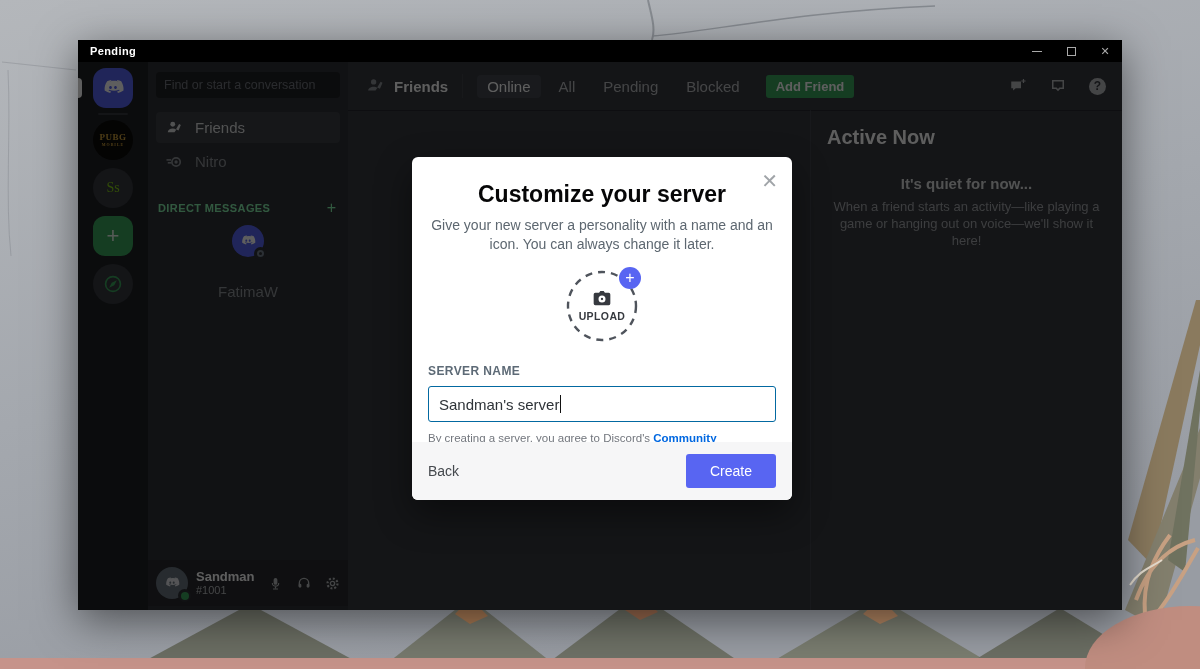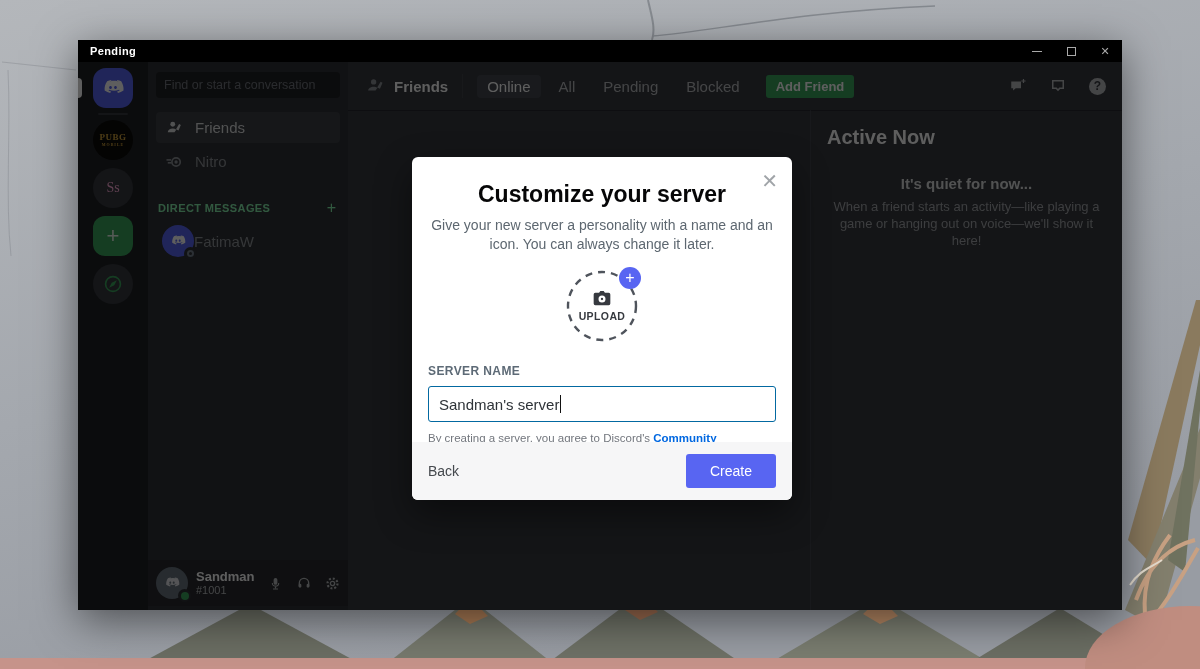--- a/index.html
+++ b/index.html
@@ -24,39 +24,39 @@
   
   .rail { width:70px; background:#202225; position:relative; display:flex; flex-direction:column; align-items:center; padding-top:6px; flex:none; }
   .rail-pill { position:absolute; left:0; top:16px; width:4px; height:20px; background:#fff; border-radius:0 4px 4px 0; }
   .rail-item { width:40px; height:40px; flex:none; display:flex; align-items:center; justify-content:center; cursor:pointer; }
   .home-btn { background:#5865f2; border-radius:13px; color:#fff; }
   .rail-sep { width:30px; height:2px; background:#36393f; border-radius:1px; margin:5px 0; }
   .srv { border-radius:50%; margin-bottom:8px;font-family:Liberation Serif, serif; }
   .srv-pubg { background:#0b0b09; flex-direction:column; }
   .pubg-t1 { color:#d2a33c; font-size:9px; font-weight:800; letter-spacing:.5px; line-height:9px; }
   .pubg-t2 { color:#d2a33c; font-size:4px; font-weight:700; letter-spacing:1px; line-height:6px; }
-  .srv-ss { background:#36393f; color:#f9a8d4; font-size:14px; }
+  .srv-ss { background:#36393f; color:#84cc16; font-size:14px; }
   .add-btn { background:#3ba55d; border-radius:12px; margin-bottom:8px; color:#e4f3e9; font-size:22px; font-weight:300; line-height:1; }
   .srv-explore { background:#36393f; color:#3ba55d; }
 
   
   .sidebar { width:200px; background:#2f3136; position:relative; flex:none; }
   .search-wrap { padding:10px 8px 14px; }
   .search-input { width:100%; height:26px; background:#202225; border:none; border-radius:4px;
                   color:#dcddde; font-size:12.5px; padding:0 8px; font-family:inherit; }
   .search-input::placeholder { color:#72767d; }
   .nav-item { margin:0 8px 3px; height:31px; border-radius:4px; display:flex; align-items:center; padding:0 8px; gap:11px;
               color:#8e9297; font-size:15px; cursor:pointer; }
   .nav-item.active { background:#3c3f45; color:#dcddde; }
   .nav-item svg { flex:none; }
   .dm-header { margin-top:22px; padding:0 8px 0 10px; display:flex; align-items:center; color:#86efac; }
   .dm-header .dm-title { flex:1; font-size:11px; font-weight:bold; letter-spacing:.4px; }
   .dm-header .dm-add { font-size:16px; font-weight:300; cursor:pointer; padding:0 4px; }
-  .dm-item { margin:8px 8px 0; height:32px; border-radius:4px; display:flex; align-items:center; padding:0 6px; gap:0;
-             color:#8e9297; font-size:15px; cursor:pointer; }
+  .dm-item { margin:8px 8px 0; height:32px; border-radius:4px; display:flex; align-items:center; padding:0 6px; gap:26px;
+             color:#8e9297; font-size:15px; cursor:pointer;flex-direction:column; }
   .avatar { width:32px; height:32px; border-radius:50%; position:relative; flex:none;
             display:flex; align-items:center; justify-content:center; }
   .avatar-blurple { background:#5865f2; color:#fff; }
   .avatar-gray { background:#6a7480; color:#e3e5e8; }
   .status-dot { position:absolute; right:-3px; bottom:-3px; width:13px; height:13px; border-radius:50%;
                 background:#2f3136; display:flex; align-items:center; justify-content:center; }
   .status-offline-ring { width:7px; height:7px; border:2px solid #747f8d; border-radius:50%; }
   .status-online { width:8px; height:8px; background:#3ba55d; border-radius:50%; }
 
   .userbar { position:absolute; left:0; right:0; bottom:4px; height:46px; background:#292b2f;

